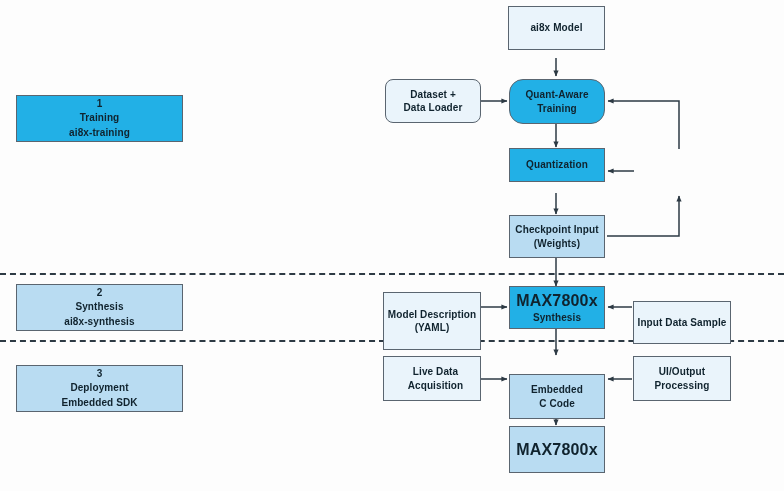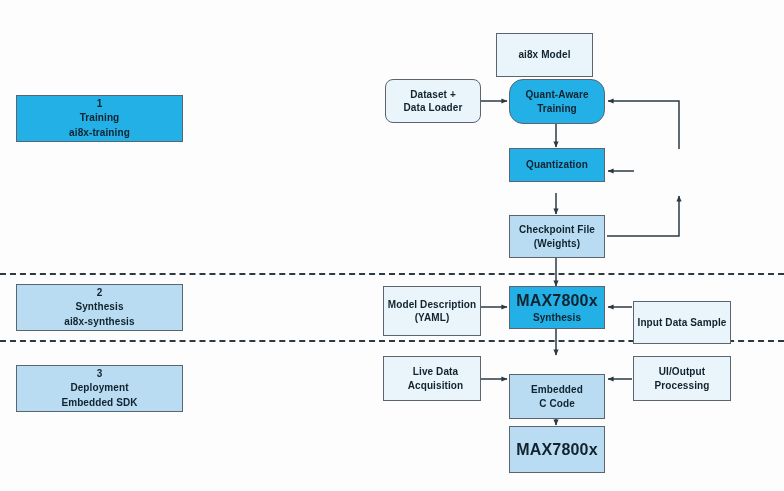--- a/index.html
+++ b/index.html
@@ -121,45 +121,45 @@
       <path d="M556,329 L556,355" marker-end="url(#ah)"></path>
 
       <path d="M481,379 L507,379" marker-end="url(#ah)"></path>
 
       <path d="M632,379 L608,379" marker-end="url(#ah)"></path>
 
       <path d="M556,401 L556,425" marker-end="url(#ah)"></path>
     </g>
   </svg>
 
-  <div class="node fill-pale" style="left:496px; top:6px; width:97px; height:44px;margin-top:27px;">
+  <div class="node fill-pale" style="left:508px; top:6px; width:97px; height:44px;">
     <span class="line1">ai8x Model</span>
   </div>
 
   <div class="node fill-pale" style="left:385px; top:79px; width:96px; height:44px;border-radius:8px;">
     <span class="line1">Dataset +</span>
     <span class="line2">Data Loader</span>
   </div>
 
   <div class="node fill-cyan" style="left:509px; top:79px; width:96px; height:45px;border-radius:14px;">
     <span class="line1">Quant-Aware</span>
     <span class="line2">Training</span>
   </div>
 
   <div class="node fill-cyan" style="left:509px; top:148px; width:96px; height:34px;">
     <span class="line1">Quantization</span>
   </div>
 
 
   <div class="node fill-lightblue" style="left:509px; top:215px; width:96px; height:43px;">
-    <span class="line1">Checkpoint File</span>
+    <span class="line1">Checkpoint Input</span>
     <span class="line2">(Weights)</span>
   </div>
 
-  <div class="node fill-pale" style="left:383px; top:286px; width:98px; height:50px;">
+  <div class="node fill-pale" style="left:383px; top:292px; width:98px; height:58px;">
     <span class="line1">Model Description</span>
     <span class="line2">(YAML)</span>
   </div>
 
   <div class="node fill-cyan" style="left:509px; top:286px; width:96px; height:43px;">
     <span class="line1 big">MAX7800x</span>
     <span class="line2">Synthesis</span>
   </div>
 
   <div class="node fill-pale" style="left:633px; top:286px; width:98px; height:43px;margin-top:15px;">

